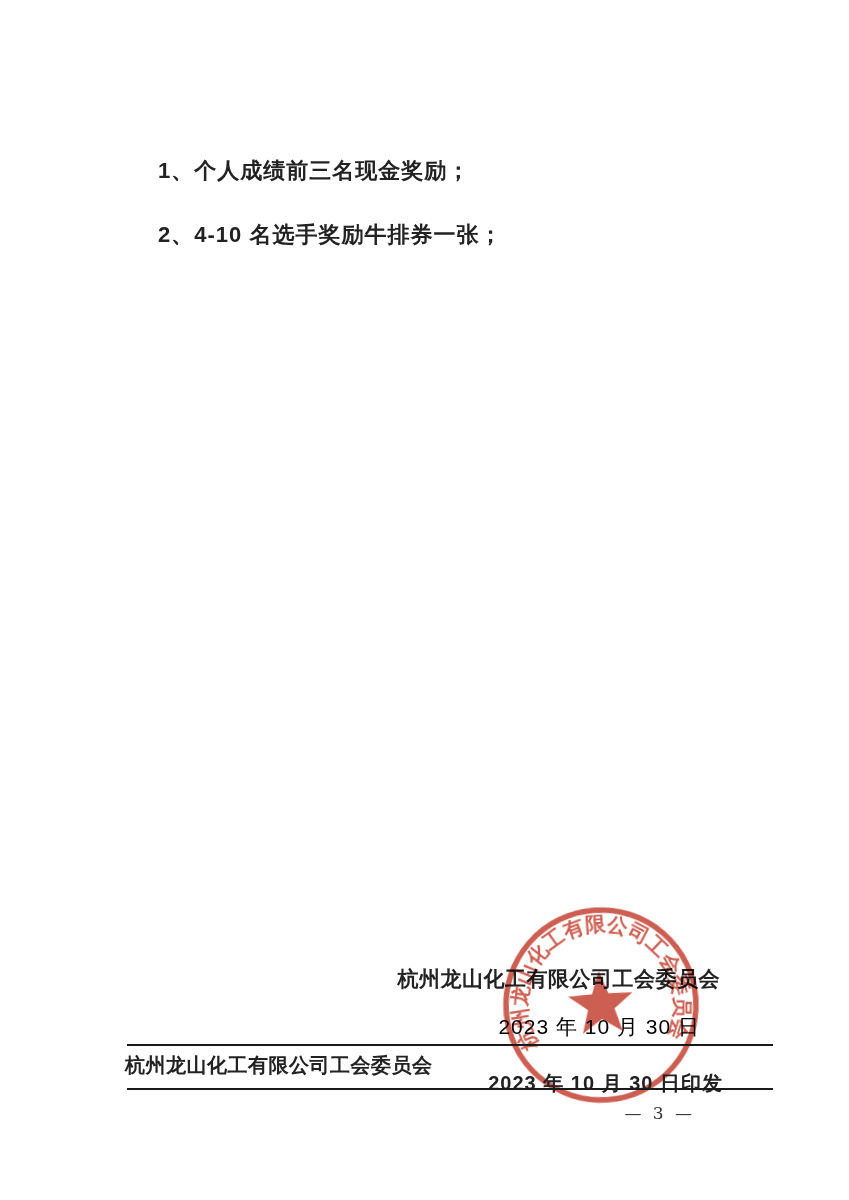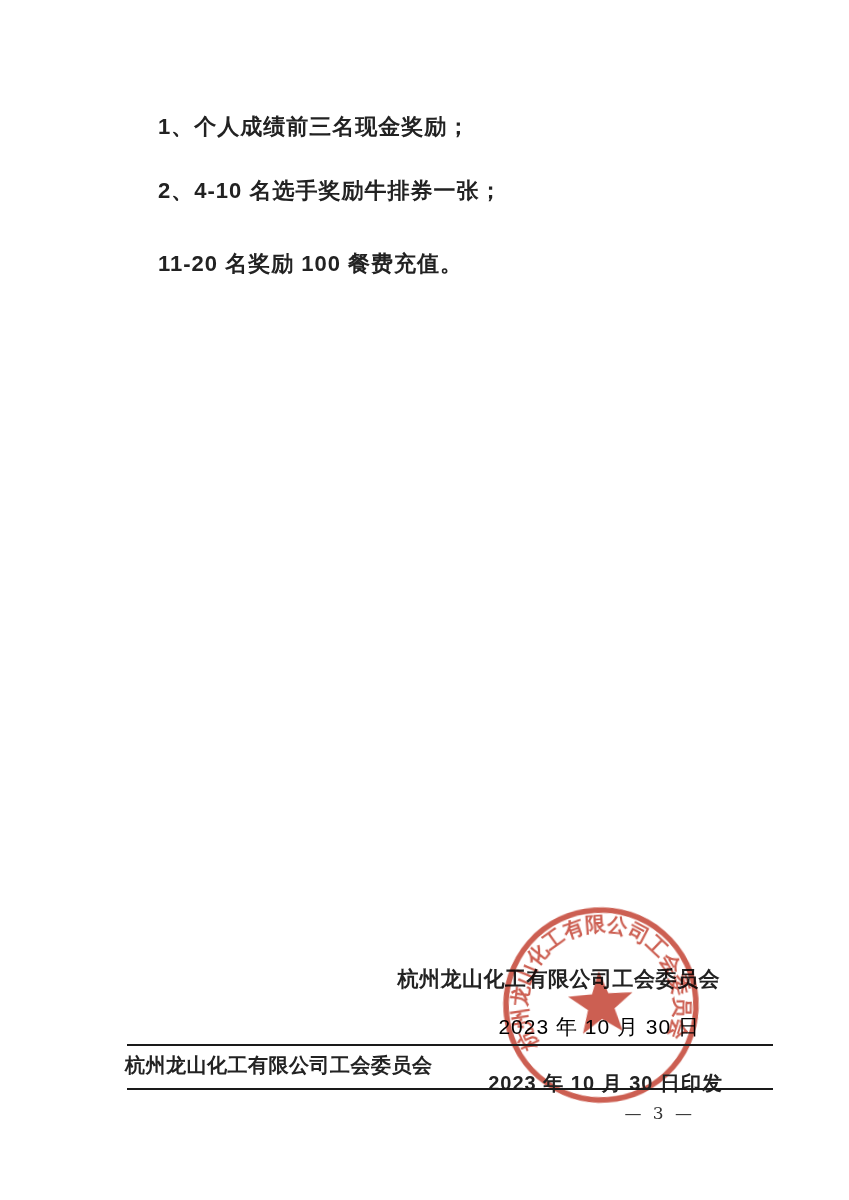--- a/index.html
+++ b/index.html
@@ -14,20 +14,21 @@
     color: #1f1f1f;
   }
   .body-line {
     position: absolute;
     left: 158px;
     font-size: 22px;
     font-weight: 600;
     color: #222222;
     letter-spacing: 1px;
     white-space: pre;
+    margin-top: 44px;
   }
   .line-1 { top: 112px; }
   .line-2 { top: 176px; }
   .line-3 { top: 204px; }
   .line-4 { top: 249px; }
   .signature-org {
     position: absolute;
     right: 129px;
     top: 965px;
     font-size: 21px;
@@ -93,21 +94,20 @@
     transform: rotate(-4deg);
   }
 </style>
 </head>
 <body>
 
 <div class="page">
 
   <div class="body-line line-1">1、个人成绩前三名现金奖励；</div>
   <div class="body-line line-2">2、4-10 名选手奖励牛排券一张；</div>
-  <div class="body-line line-4">11-20 名奖励 100 餐费充值。</div>
 
   <div class="signature-org">杭州龙山化工有限公司工会委员会</div>
   <div class="signature-date">2023 年 10 月 30 日</div>
 
   <svg class="stamp" viewBox="0 0 200 200" xmlns="http://www.w3.org/2000/svg">
     <defs>
       <path id="arcPath" d="M 35.9 137 A 74 74 0 1 1 164.1 137" fill="none"></path>
     </defs>
     <circle cx="100" cy="100" r="95" fill="none" stroke="#c13b2b" stroke-width="5.5"></circle>
     <text font-size="20.5" fill="#c13b2b" font-weight="bold" font-family="Liberation Sans, sans-serif" letter-spacing="0">

